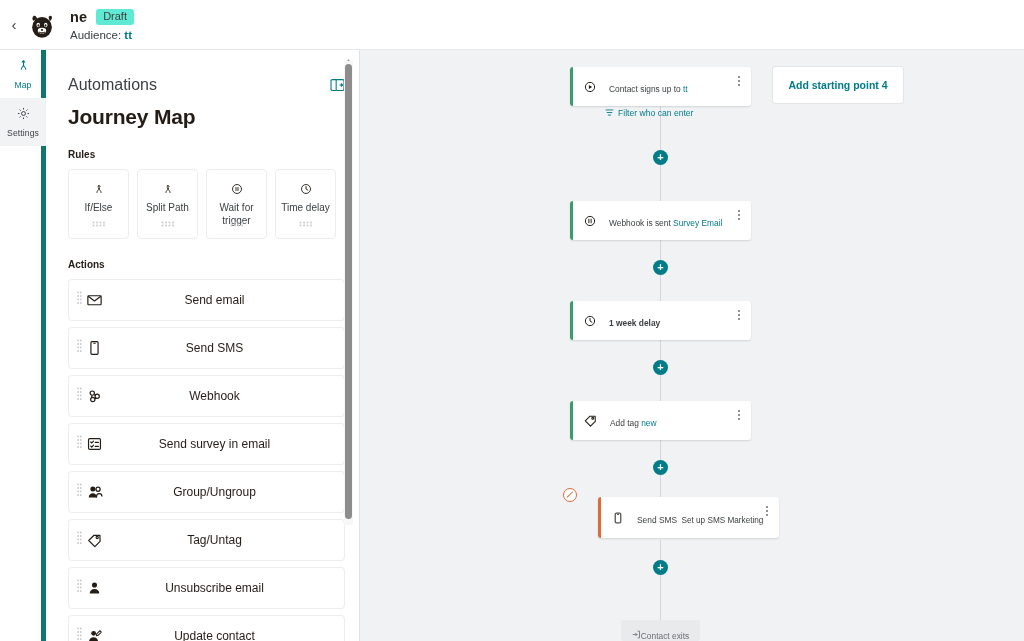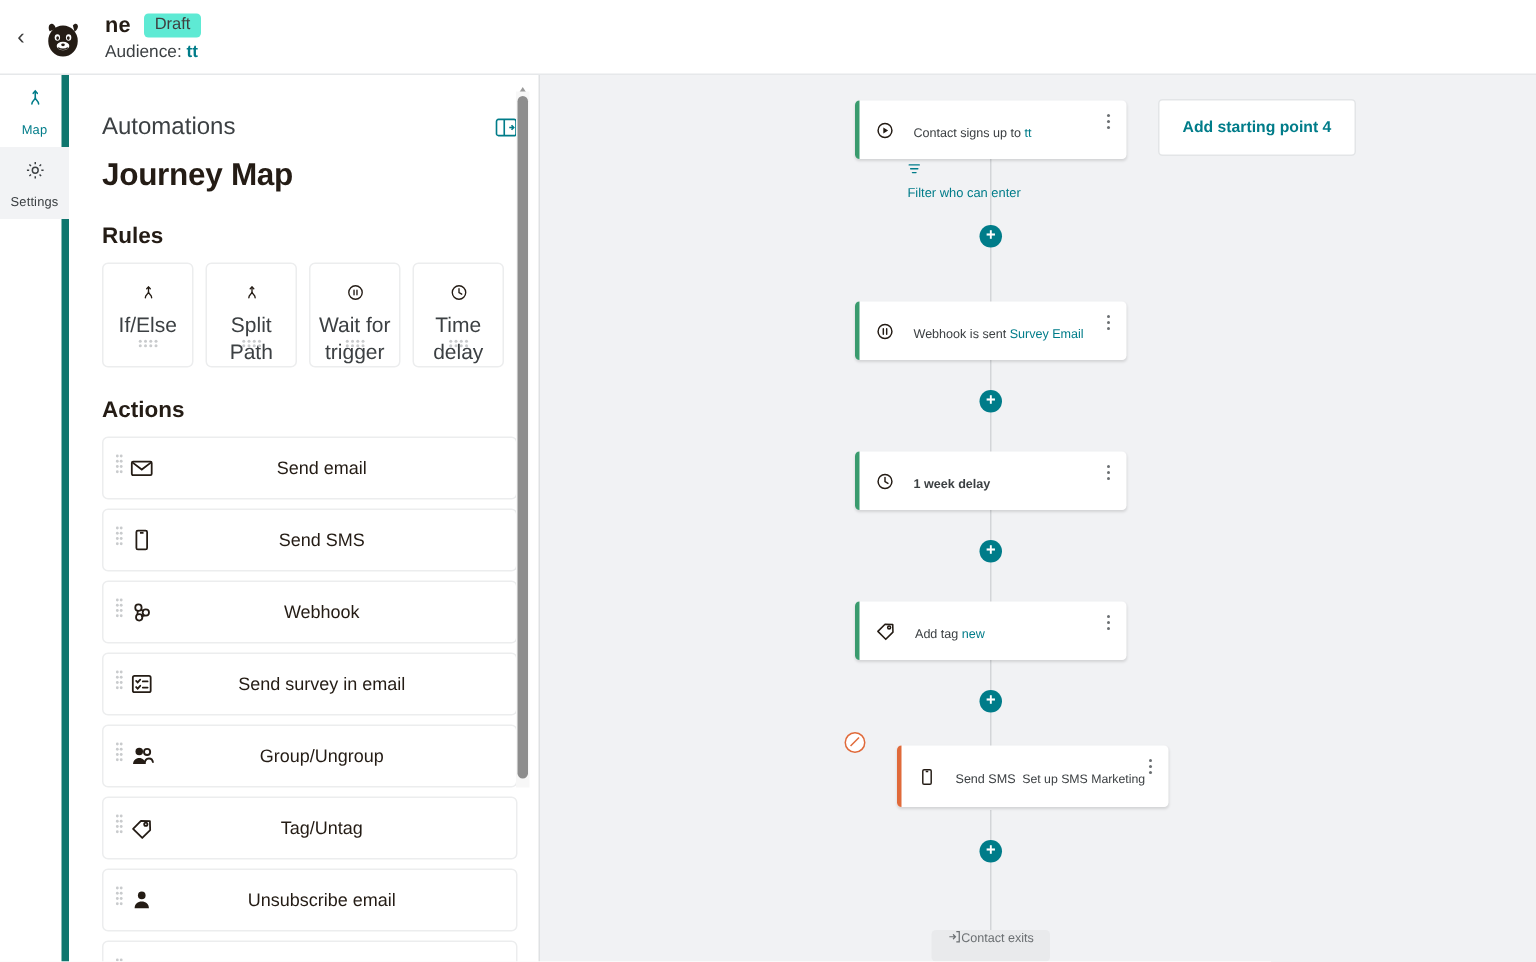--- a/index.html
+++ b/index.html
@@ -50,31 +50,31 @@
   .panel {
     position: absolute; left: 46px; top: 50px; width: 314px; height: 591px;
     background: #ffffff; border-right: 1px solid #dfe1e3; overflow: hidden;
   }
   .panel-inner { position: relative; padding: 0 14px 0 22px; }
   .panel-head { display: flex; align-items: center; justify-content: space-between; padding-top: 26px; }
   .panel-eyebrow { font-size: 16px; color: #3c4043; }
   .collapse-icon { cursor: pointer; line-height: 0; }
   .panel-title { font-size: 21px; font-weight: bold; color: #241c15; margin-top: 11px; letter-spacing: -.2px;}
 
-  .sec-label { font-size: 15px; font-weight: bold; color: #241c15; margin-top: 20px; }
+  .sec-label { font-size: 10px; font-weight: bold; color: #241c15; margin-top: 20px; }
 
   .rules-row { display: flex; gap: 8px; margin-top: 9px; }
   .rule-card {
     width: 61px; height: 70px; background: #fff; border: 1px solid #ecedee;
     border-radius: 4px; display: flex; flex-direction: column; align-items: center;
     padding-top: 10px; cursor: grab; position: relative;
   }
   .rule-ic { height: 18px; display:flex; align-items:center; }
   .rule-label {
-    font-size: 14px; color: #3c4043; text-align: center; line-height: 1.25;
+    font-size: 10px; color: #3c4043; text-align: center; line-height: 1.25;
     margin-top: 4px; width: 56px;
   }
   .rule-grip { position: absolute; bottom: 7px; left: 50%; transform: translateX(-50%); }
 
   .action-list { margin-top: 9px; }
   .action-card {
     position: relative; height: 42px; background: #fff; border: 1px solid #ecedee;
     border-radius: 4px; margin-bottom: 6px; display: flex; align-items: center;
     cursor: grab;
   }
@@ -117,34 +117,34 @@
   .kdot { width: 2px; height: 2px; background: #6b6f72; border-radius: 50%; }
 
   .plus-node {
     position: absolute; width: 15px; height: 15px; border-radius: 50%;
     background: #007c89; color: #fff; font-size: 11px; line-height: 15px;
     text-align: center; cursor: pointer; font-weight: bold;
   }
 
   .filter-link {
     position: absolute; font-size: 8.6px; color: #007c89; cursor: pointer;
-    display: flex; gap: 4px; white-space: nowrap; flex-direction: column;
+    display: flex; gap: 4px; white-space: nowrap;
   }
 
   .add-start-btn {
     position: absolute; left: 412px; top: 16px; width: 132px; height: 38px;
     background: #ffffff; border: 1px solid #e3e5e7; border-radius: 3px;
     display: flex; align-items: center; justify-content: center;
     font-size: 10.5px; font-weight: bold; color: #007c89; cursor: pointer;
   }
 
   .exit-node {
     position: absolute; left: 261px; top: 570px; width: 79px; height: 21px;
     background: #e9eaec; border-radius: 3px;
-    display: flex; align-items: flex-start; justify-content: center; gap: 0;
+    display: flex; align-items: flex-end; justify-content: center; gap: 0;
     font-size: 8.4px; color: #6b6f72; cursor: pointer;
   }
 
   .warn-badge {
     position: absolute; left: 203px; top: 438px; width: 14px; height: 14px;
     border-radius: 50%; border: 1.4px solid #e06a3a; background: #fff;
     cursor: pointer;
   }
   .warn-badge:after {
     content: ""; position: absolute; left: 2px; top: 5.4px; width: 8px; height: 1.4px;

